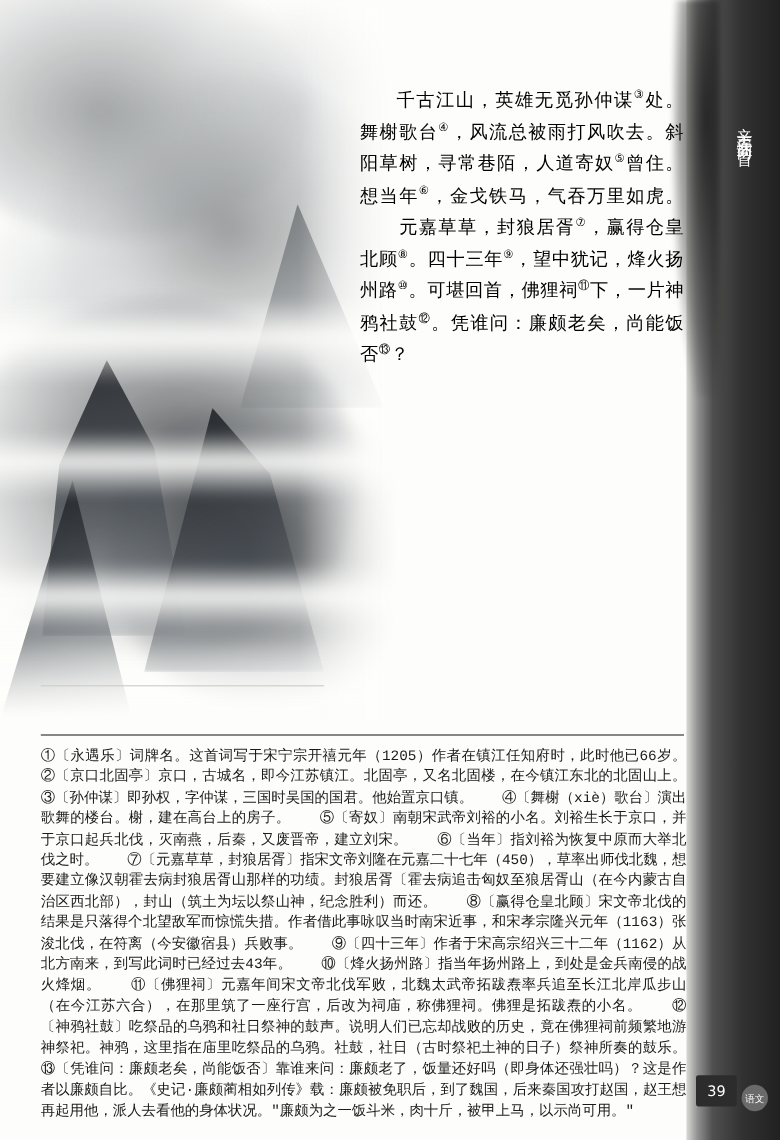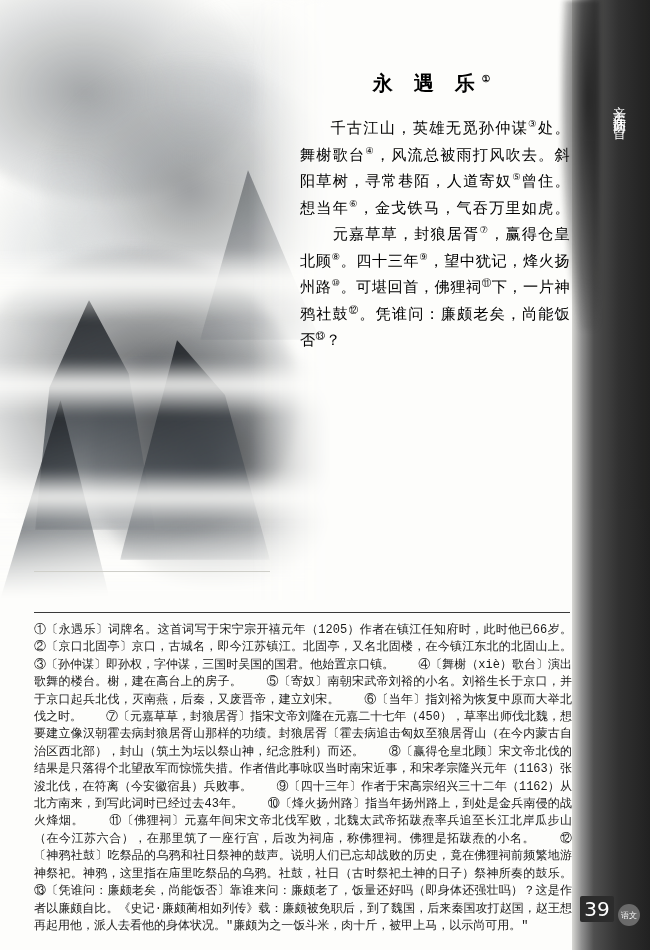--- a/index.html
+++ b/index.html
@@ -171,21 +171,21 @@
   .footnotes p { margin: 0; text-indent: 0; }
 
   
   .page-num {
     position: absolute;
     right: 36px;
     bottom: 28px;
     width: 34px; height: 26px;
     background: #2c2c2c;
     color: #fff;
-    font-size: 20px;
+    font-size: 12px;
     font-family: "DejaVu Sans", "Liberation Sans", sans-serif;
     display: flex;
     align-items: center;
     justify-content: center;
     border-radius: 2px;
   }
   .page-seal {
     position: absolute;
     right: 10px;
     bottom: 24px;
@@ -224,23 +224,20 @@
     <div class="mist mist-right"></div>
   </div>
   <div class="thin-rule"></div>
 
   <div class="side-band">
     <div class="ink-blot"></div>
   </div>
   <div class="running-head">辛弃疾词两首</div>
 
   <div class="poem">
-    <div class="poem-title">
-      <span>永 遇 乐</span><sup class="note">①</sup>
-    </div>
     <div class="poem-body" id="poem-body"><span>千古江山，英雄无觅孙仲谋</span><sup class="note">③</sup><span>处。舞榭歌台</span><sup class="note">④</sup><span>，风流总被雨打风吹去。斜阳草树，寻常巷陌，人道寄奴</span><sup class="note">⑤</sup><span>曾住。想当年</span><sup class="note">⑥</sup><span>，金戈铁马，气吞万里如虎。</span><span class="gap"></span><span>元嘉草草，封狼居胥</span><sup class="note">⑦</sup><span>，赢得仓皇北顾</span><sup class="note">⑧</sup><span>。四十三年</span><sup class="note">⑨</sup><span>，望中犹记，烽火扬州路</span><sup class="note">⑩</sup><span>。可堪回首，佛狸祠</span><sup class="note">⑪</sup><span>下，一片神鸦社鼓</span><sup class="note">⑫</sup><span>。凭谁问：廉颇老矣，尚能饭否</span><sup class="note">⑬</sup><span>？</span></div>
   </div>
 
   <div class="foot-rule"></div>
   <div class="footnotes">
     <p>①〔永遇乐〕词牌名。这首词写于宋宁宗开禧元年（1205）作者在镇江任知府时，此时他已66岁。　　②〔京口北固亭〕京口，古城名，即今江苏镇江。北固亭，又名北固楼，在今镇江东北的北固山上。　　③〔孙仲谋〕即孙权，字仲谋，三国时吴国的国君。他始置京口镇。　　④〔舞榭（xiè）歌台〕演出歌舞的楼台。榭，建在高台上的房子。　　⑤〔寄奴〕南朝宋武帝刘裕的小名。刘裕生长于京口，并于京口起兵北伐，灭南燕，后秦，又废晋帝，建立刘宋。　　⑥〔当年〕指刘裕为恢复中原而大举北伐之时。　　⑦〔元嘉草草，封狼居胥〕指宋文帝刘隆在元嘉二十七年（450），草率出师伐北魏，想要建立像汉朝霍去病封狼居胥山那样的功绩。封狼居胥〔霍去病追击匈奴至狼居胥山（在今内蒙古自治区西北部），封山（筑土为坛以祭山神，纪念胜利）而还。　　⑧〔赢得仓皇北顾〕宋文帝北伐的结果是只落得个北望敌军而惊慌失措。作者借此事咏叹当时南宋近事，和宋孝宗隆兴元年（1163）张浚北伐，在符离（今安徽宿县）兵败事。　　⑨〔四十三年〕作者于宋高宗绍兴三十二年（1162）从北方南来，到写此词时已经过去43年。　　⑩〔烽火扬州路〕指当年扬州路上，到处是金兵南侵的战火烽烟。　　⑪〔佛狸祠〕元嘉年间宋文帝北伐军败，北魏太武帝拓跋焘率兵追至长江北岸瓜步山（在今江苏六合），在那里筑了一座行宫，后改为祠庙，称佛狸祠。佛狸是拓跋焘的小名。　　⑫〔神鸦社鼓〕吃祭品的乌鸦和社日祭神的鼓声。说明人们已忘却战败的历史，竟在佛狸祠前频繁地游神祭祀。神鸦，这里指在庙里吃祭品的乌鸦。社鼓，社日（古时祭祀土神的日子）祭神所奏的鼓乐。　　⑬〔凭谁问：廉颇老矣，尚能饭否〕靠谁来问：廉颇老了，饭量还好吗（即身体还强壮吗）？这是作者以廉颇自比。《史记·廉颇蔺相如列传》载：廉颇被免职后，到了魏国，后来秦国攻打赵国，赵王想再起用他，派人去看他的身体状况。"廉颇为之一饭斗米，肉十斤，被甲上马，以示尚可用。"</p>
   </div>
 
   <div class="page-num">39</div>
   <div class="page-seal">语文</div>

